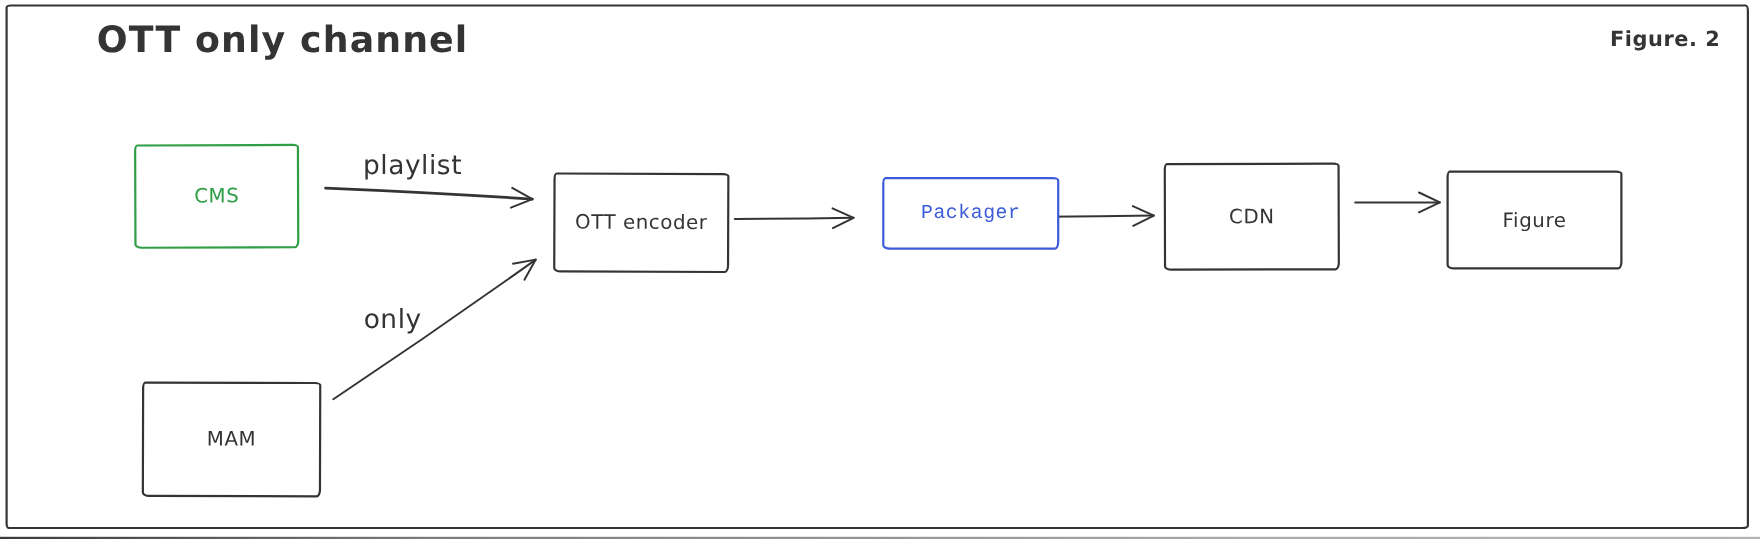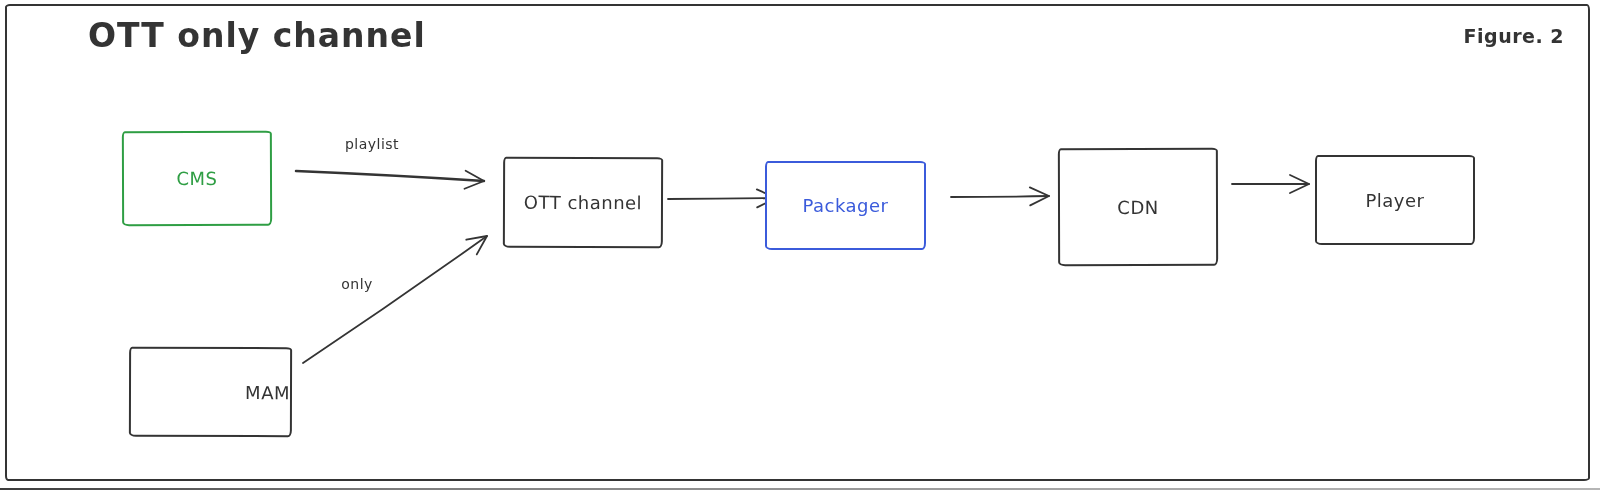--- a/index.html
+++ b/index.html
@@ -75,21 +75,21 @@
   .arrowhead-path {
     stroke: var(--stroke, #343434);
     stroke-width: 1.8;
     fill: none;
     stroke-linecap: round;
     stroke-linejoin: round;
   }
 
   .edge-label {
     position: absolute;
-    font-size: 14px;
+    font-size: 24px;
     letter-spacing: 0.5px;
     text-align: center;
   }
 </style>
 </head>
 <body>
 
 <div class="canvas">
 
   <div class="frame"></div>
@@ -107,38 +107,38 @@
     <path class="edge" d="M 303 363 Q 396 301 487 236" marker-end="url(#arrowhead)"></path>
     <path class="edge" d="M 668 199 Q 722 199 776 198" marker-end="url(#arrowhead)"></path>
     <path class="edge" d="M 951 197 Q 1000 197 1049 196" marker-end="url(#arrowhead)"></path>
     <path class="edge" d="M 1232 184 Q 1270 184 1309 184" marker-end="url(#arrowhead)"></path>
   </svg>
 
   <div class="node green n-cms" style="left:122px; top:131px; width:150px; height:95px;">
     <span class="node-label">CMS</span>
   </div>
 
-  <div class="node n-mam" style="left:129px; top:347px; width:163px; height:90px;justify-content:flex-end;">
+  <div class="node n-mam" style="left:129px; top:347px; width:163px; height:105px;">
     <span class="node-label">MAM</span>
   </div>
 
   <div class="node n-encoder" style="left:503px; top:157px; width:160px; height:91px;">
-    <span class="node-label">OTT channel</span>
+    <span class="node-label">OTT encoder</span>
   </div>
 
-  <div class="node blue" style="left:765px; top:161px; width:161px; height:89px;">
+  <div class="node blue" style="left:802px; top:161px; width:161px; height:66px;font-family:Liberation Mono, monospace;">
     <span class="node-label">Packager</span>
   </div>
 
-  <div class="node n-cdn" style="left:1058px; top:148px; width:160px; height:118px;">
+  <div class="node n-cdn" style="left:1058px; top:148px; width:160px; height:98px;">
     <span class="node-label">CDN</span>
   </div>
 
   <div class="node" style="left:1315px; top:155px; width:160px; height:90px;">
-    <span class="node-label">Player</span>
+    <span class="node-label">Figure</span>
   </div>
 
   <div class="edge-label" style="left:330px; top:136px; width:84px;">playlist</div>
 
   <div class="edge-label" style="left:324px; top:276px; width:66px;">only</div>
 
   <div class="bottom-sketch-line"></div>
 
 </div>
 

